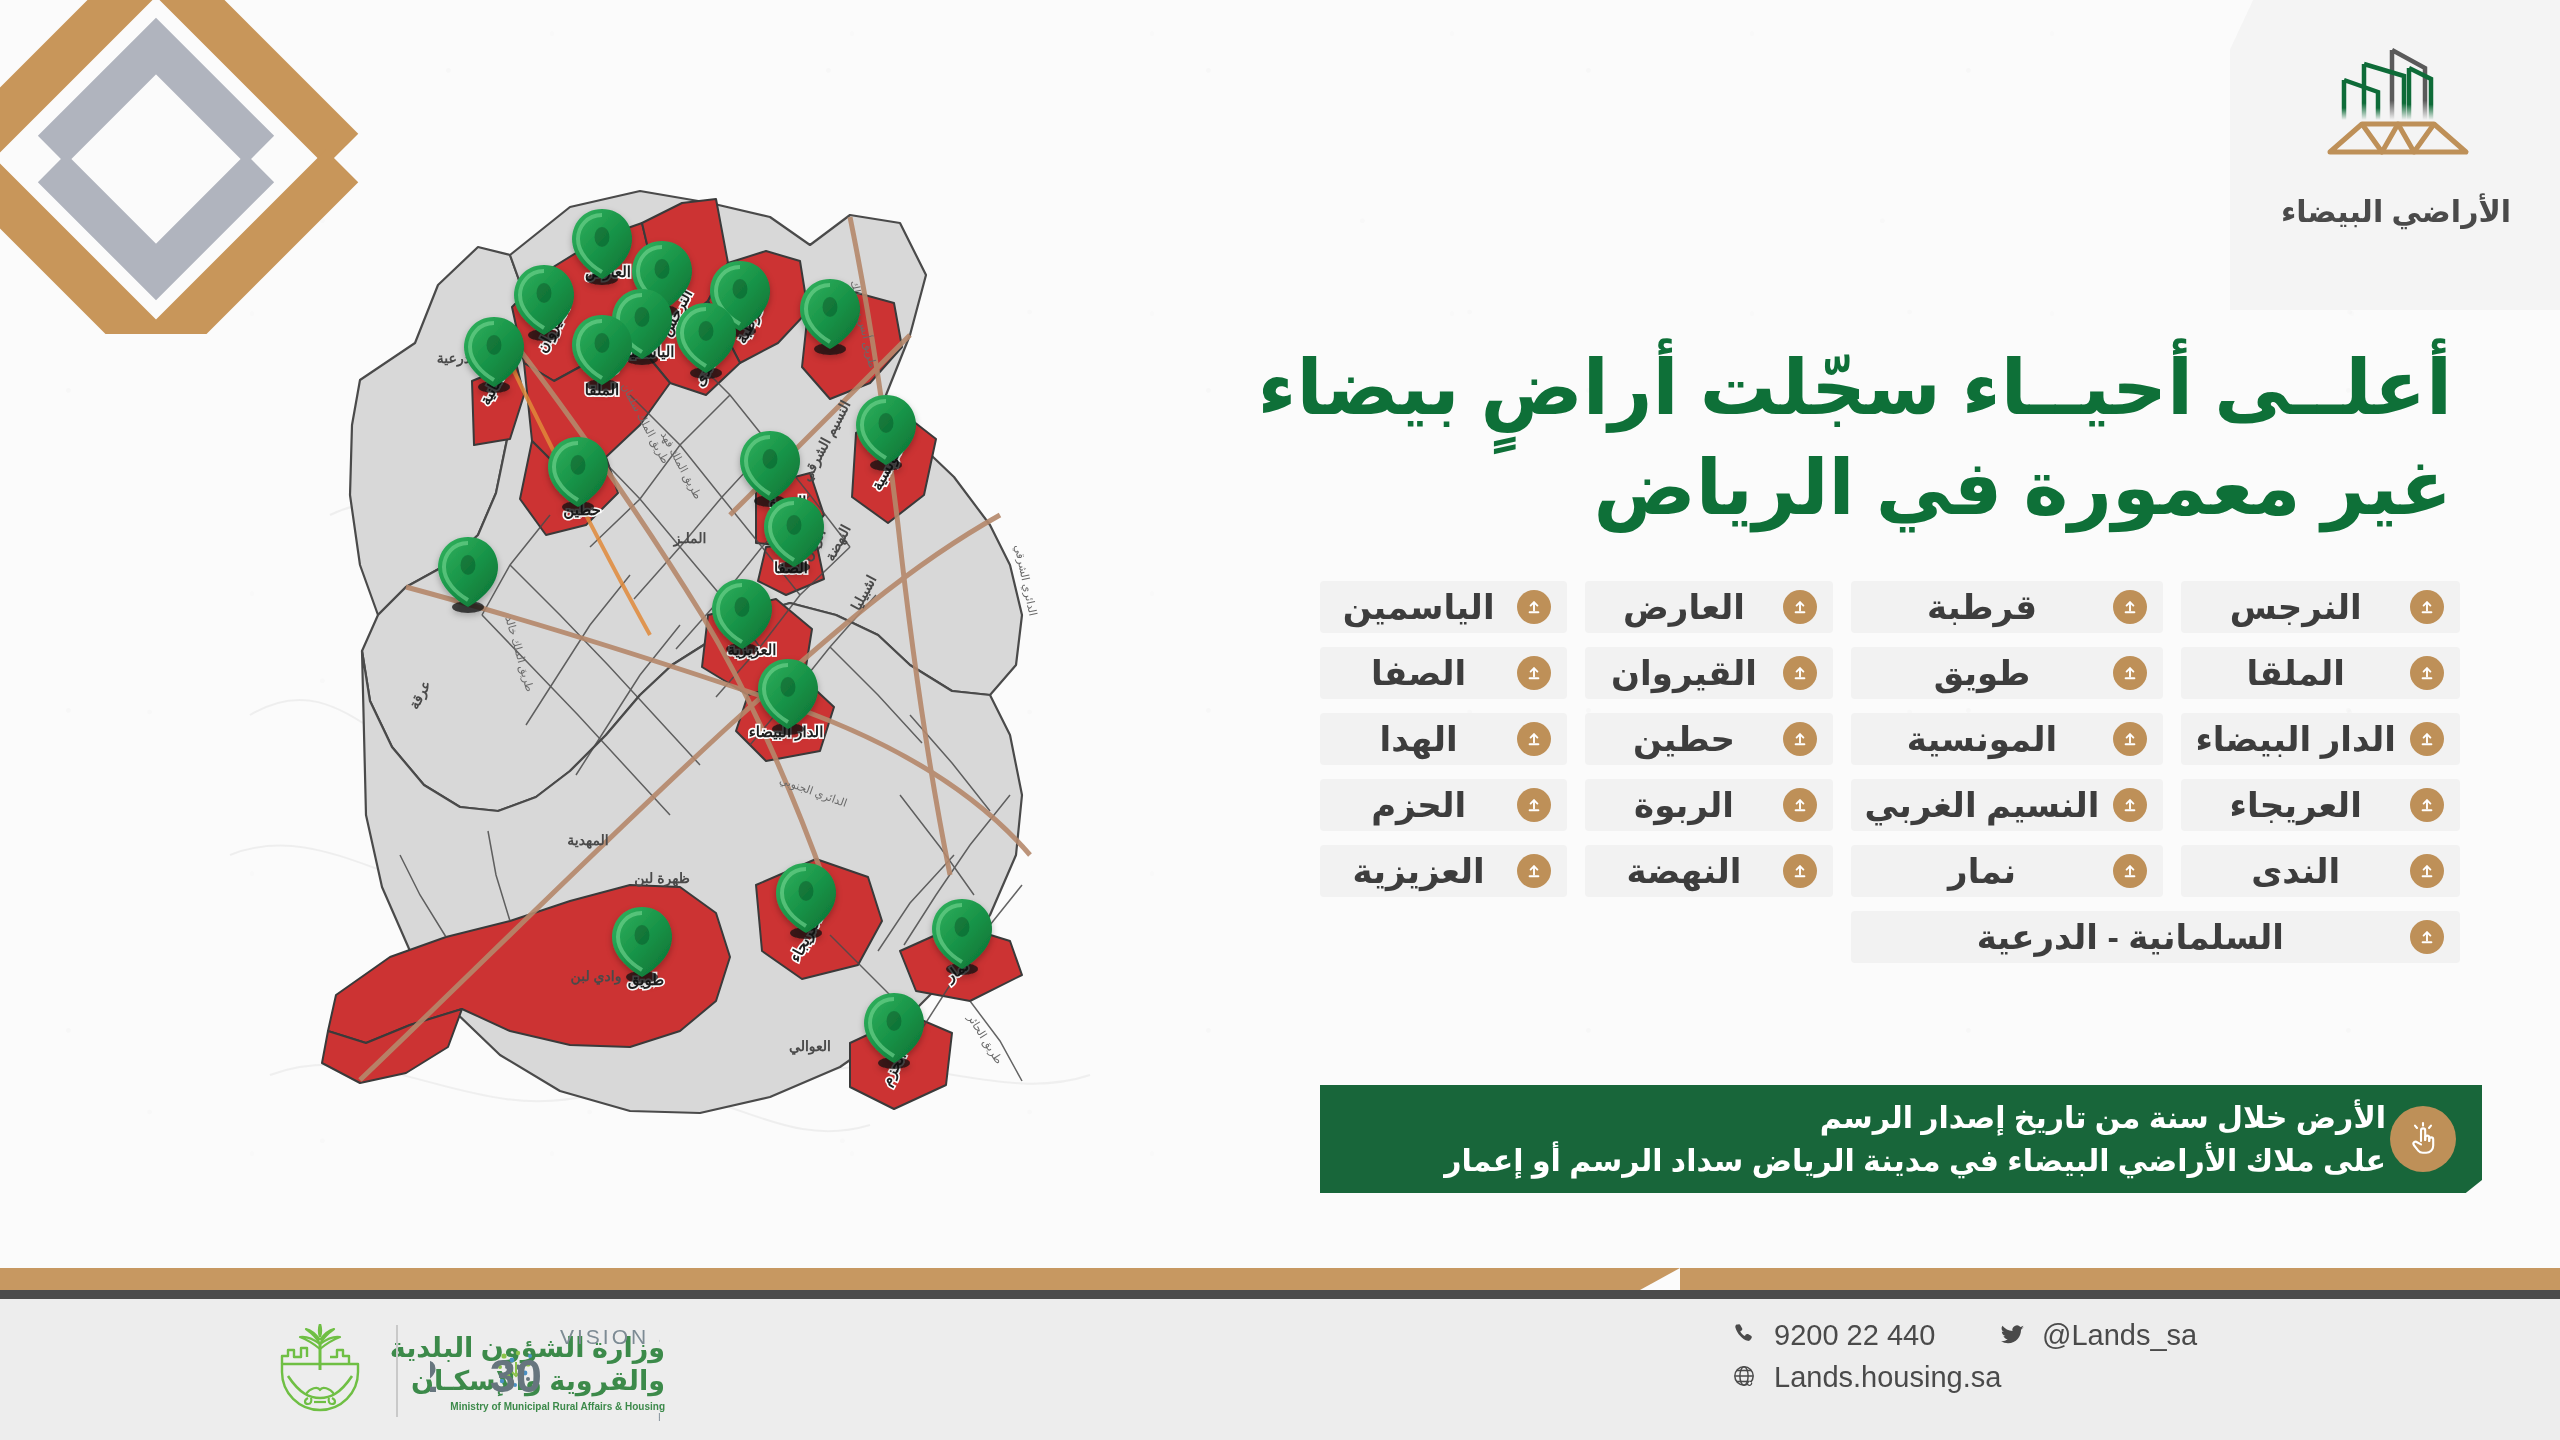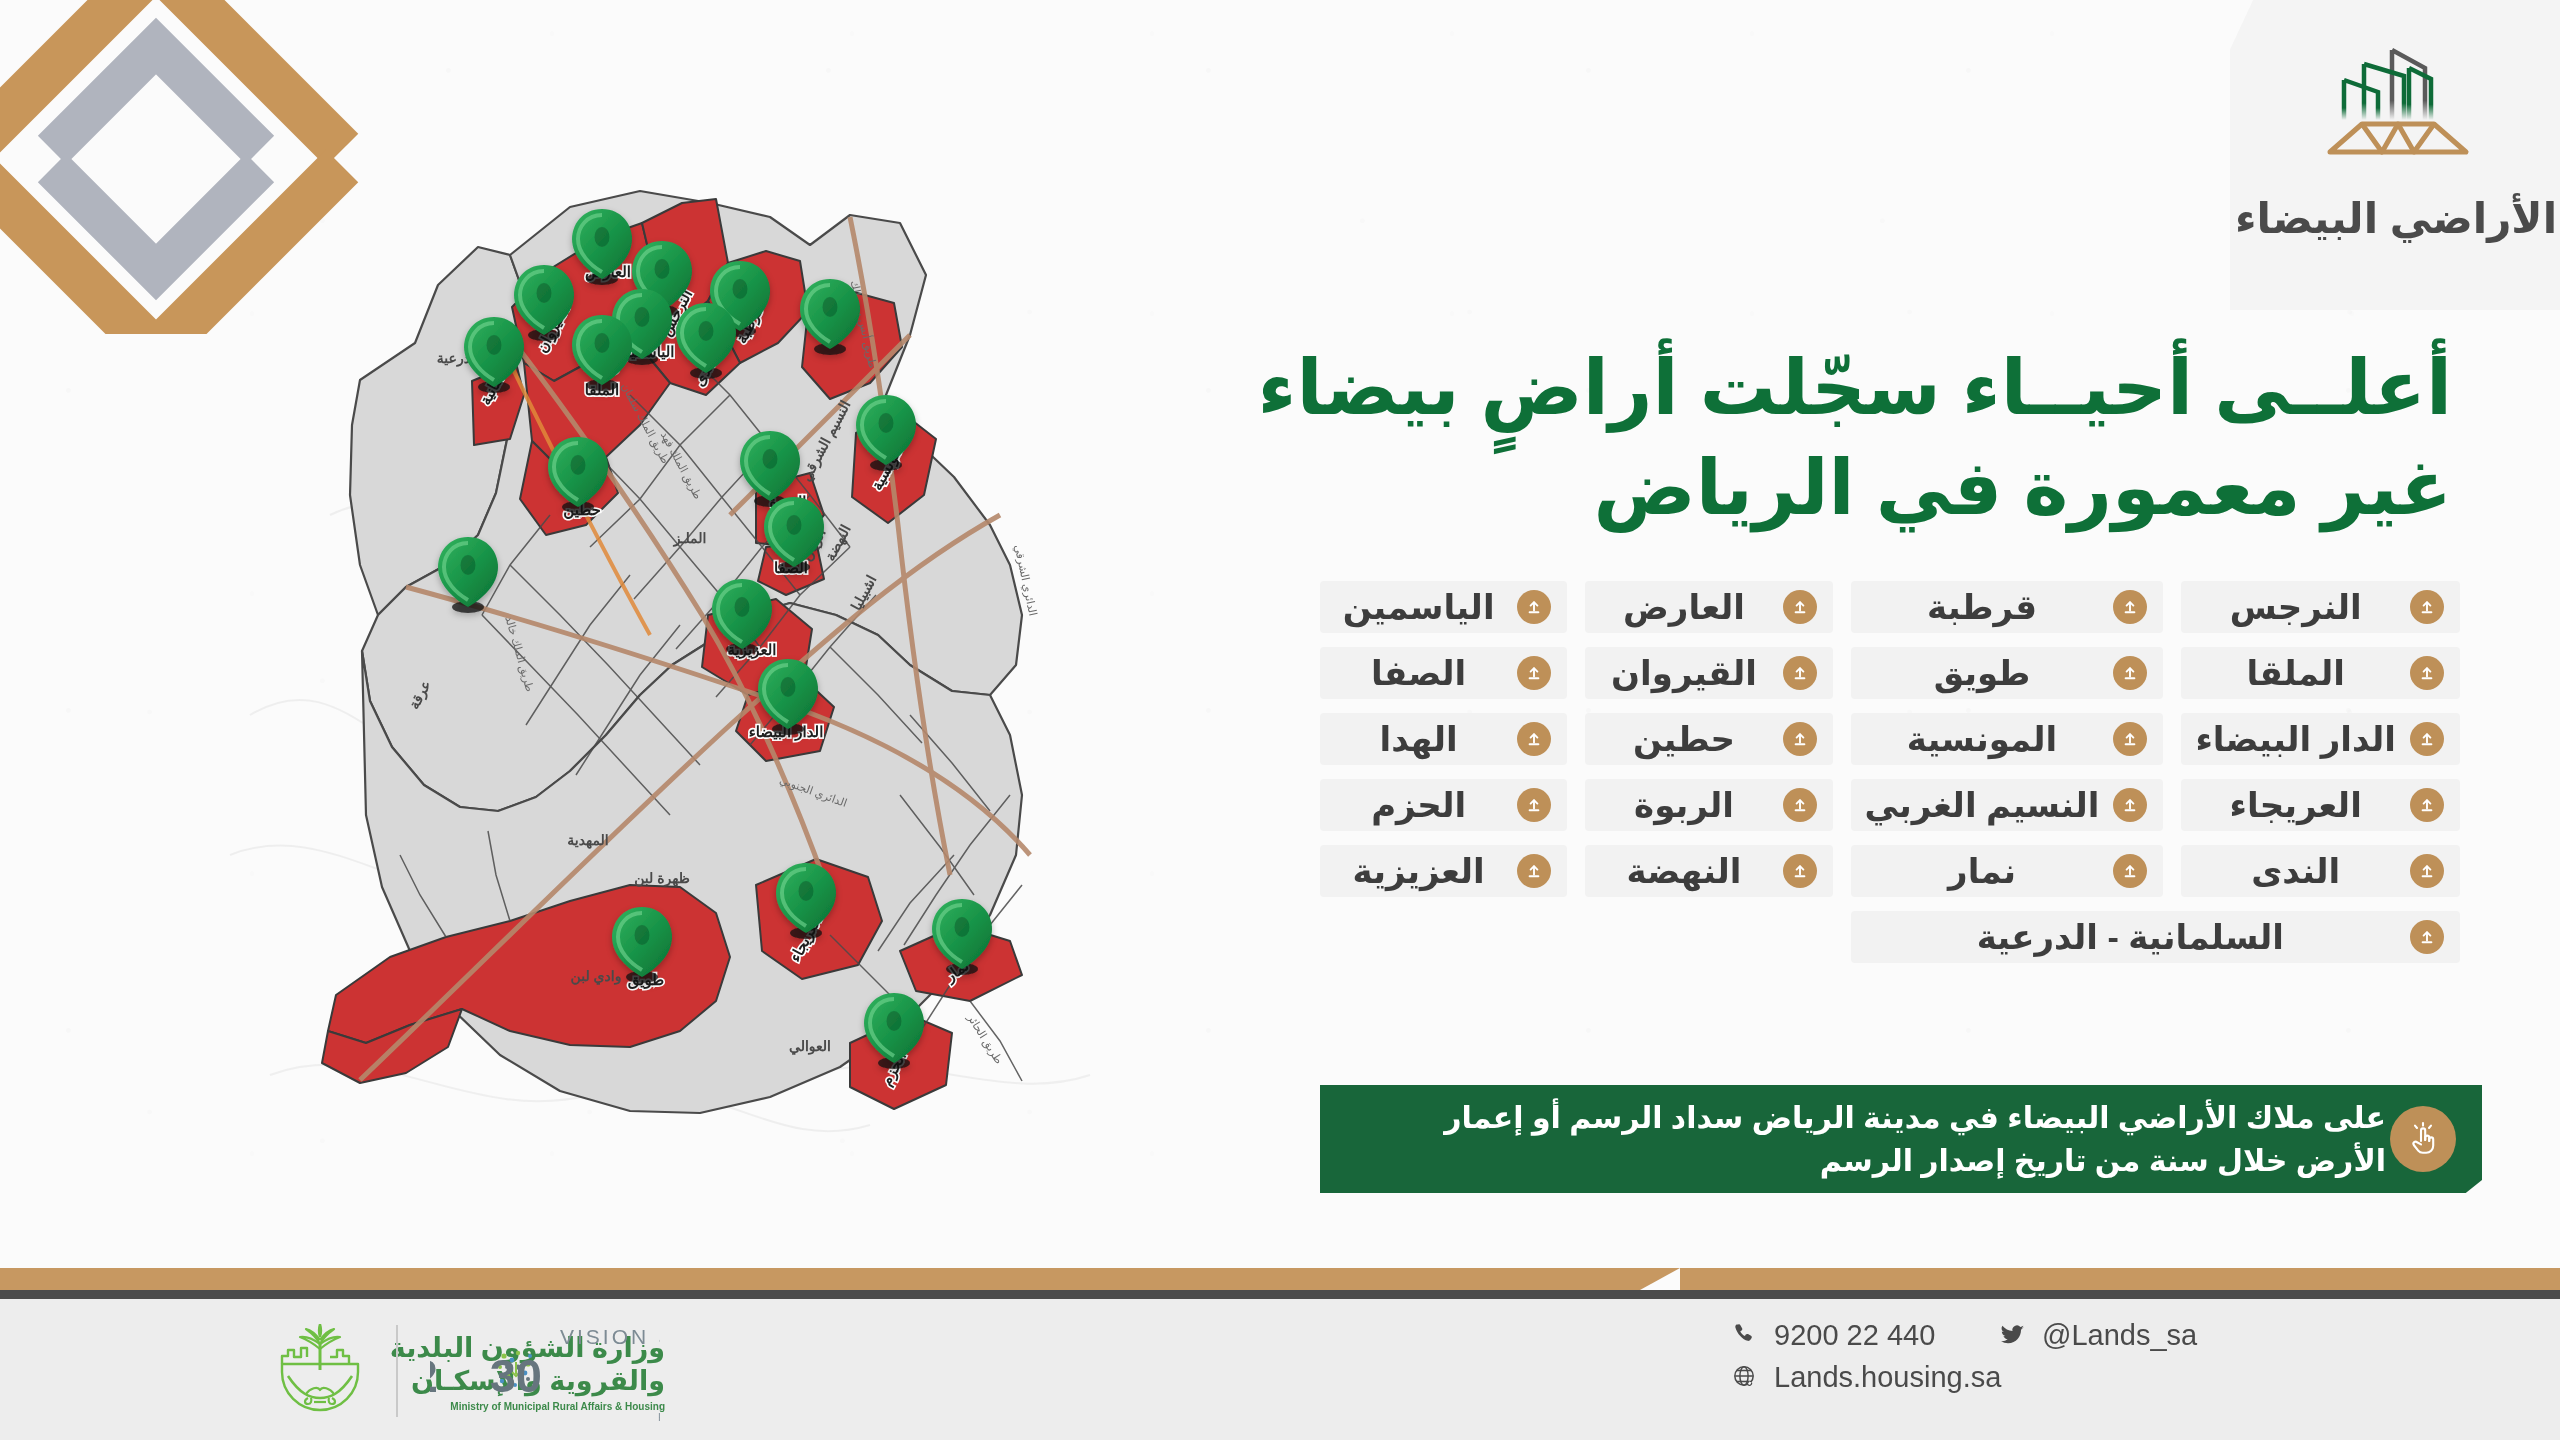--- a/index.html
+++ b/index.html
@@ -30,21 +30,21 @@
   .logo-plate{
     position:absolute;right:0;top:0;width:330px;height:310px;
     background:#F4F4F4;
     clip-path:polygon(7% 0,100% 0,100% 100%,0 100%,0 16%);
   }
   .logo-wrap{position:absolute;right:28px;top:24px;width:272px;height:240px;
     display:flex;flex-direction:column;align-items:center;justify-content:flex-start;}
   .logo-mark{width:220px;height:168px;}
   .logo-mark svg{width:100%;height:100%;display:block;}
   .logo-text{
-    margin-top:2px;font-size:42px;font-weight:700;color:#4A4A4A;
+    margin-top:2px;font-size:30px;font-weight:700;color:#4A4A4A;
     letter-spacing:0px;white-space:nowrap;
   }
 
   
   .map-area{position:absolute;left:120px;top:95px;width:1180px;height:1110px;}
   .map-area svg{width:100%;height:100%;display:block;}
 
   
   .content{position:absolute;right:100px;top:330px;width:1140px;}
 
@@ -581,22 +581,22 @@
               <path d="M4.6 14.3 H13.4"></path>
             </svg>
           </span>
           <span class="label">السلمانية - الدرعية</span>
         </div>
       </div>
   </div>
 
   <div class="banner">
     <div class="btext">
+      <span class="bline">الأرض خلال سنة من تاريخ إصدار الرسم</span>
       <span class="bline">على ملاك الأراضي البيضاء في مدينة الرياض سداد الرسم أو إعمار</span>
-      <span class="bline">الأرض خلال سنة من تاريخ إصدار الرسم</span>
     </div>
     <div class="banner-icon">
       <svg viewBox="0 0 38 38" fill="none" stroke="#FFFFFF" stroke-width="2.1" stroke-linecap="round" stroke-linejoin="round">
         <path d="M17 21 V10.5 a2.1 2.1 0 0 1 4.2 0 V20"></path>
         <path d="M21.2 20 v-2.4 a2 2 0 0 1 4 0 V21"></path>
         <path d="M25.2 21 v-1.6 a2 2 0 0 1 4 0 v6.4 a7 7 0 0 1 -7 7 h-3.4 a6 6 0 0 1 -4.6 -2.2 l-4.4 -5.6 a2.1 2.1 0 0 1 3.2 -2.7 L17 24.4"></path>
         <path d="M13 8 L11 5.6 M19 5.6 V3 M25 8 L27 5.6"></path>
       </svg>
     </div>
   </div>

